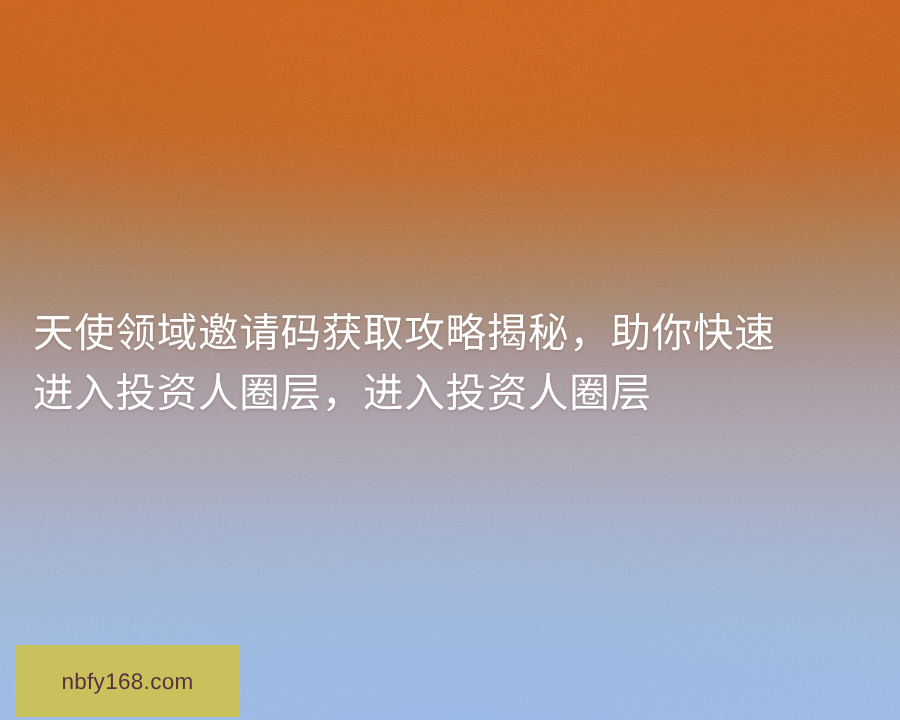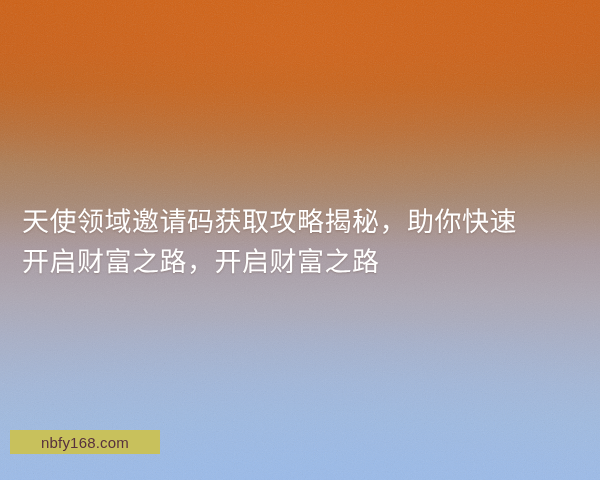--- a/index.html
+++ b/index.html
@@ -79,21 +79,21 @@
     font-weight: 400;
     text-shadow: 0 1px 2px rgba(90,55,35,0.30);
     white-space: nowrap;
   }
 
   .watermark-badge {
     position: absolute;
     left: 10px;
     top: 430px;
     width: 150px;
-    height: 24px;
+    height: 48px;
     background: #c8c15c;
     display: flex;
     align-items: center;
     justify-content: center;
   }
   .watermark-text {
     color: #57313d;
     font-size: 15px;
     line-height: 1;
     letter-spacing: 0.2px;
@@ -113,20 +113,20 @@
       <filter id="grain">
         <feTurbulence type="fractalNoise" baseFrequency="0.9" numOctaves="3" stitchTiles="stitch"></feTurbulence>
         <feColorMatrix type="saturate" values="0"></feColorMatrix>
       </filter>
     </defs>
     <rect width="600" height="480" filter="url(#grain)" opacity="0.35"></rect>
   </svg>
 
   <div class="title-block">
     <span class="title-line">天使领域邀请码获取攻略揭秘，助你快速</span>
-    <span class="title-line">开启财富之路，开启财富之路</span>
+    <span class="title-line">进入投资人圈层，进入投资人圈层</span>
   </div>
 
   <div class="watermark-badge">
     <span class="watermark-text">nbfy168.com</span>
   </div>
 
 </div>
 
 </body></html>

